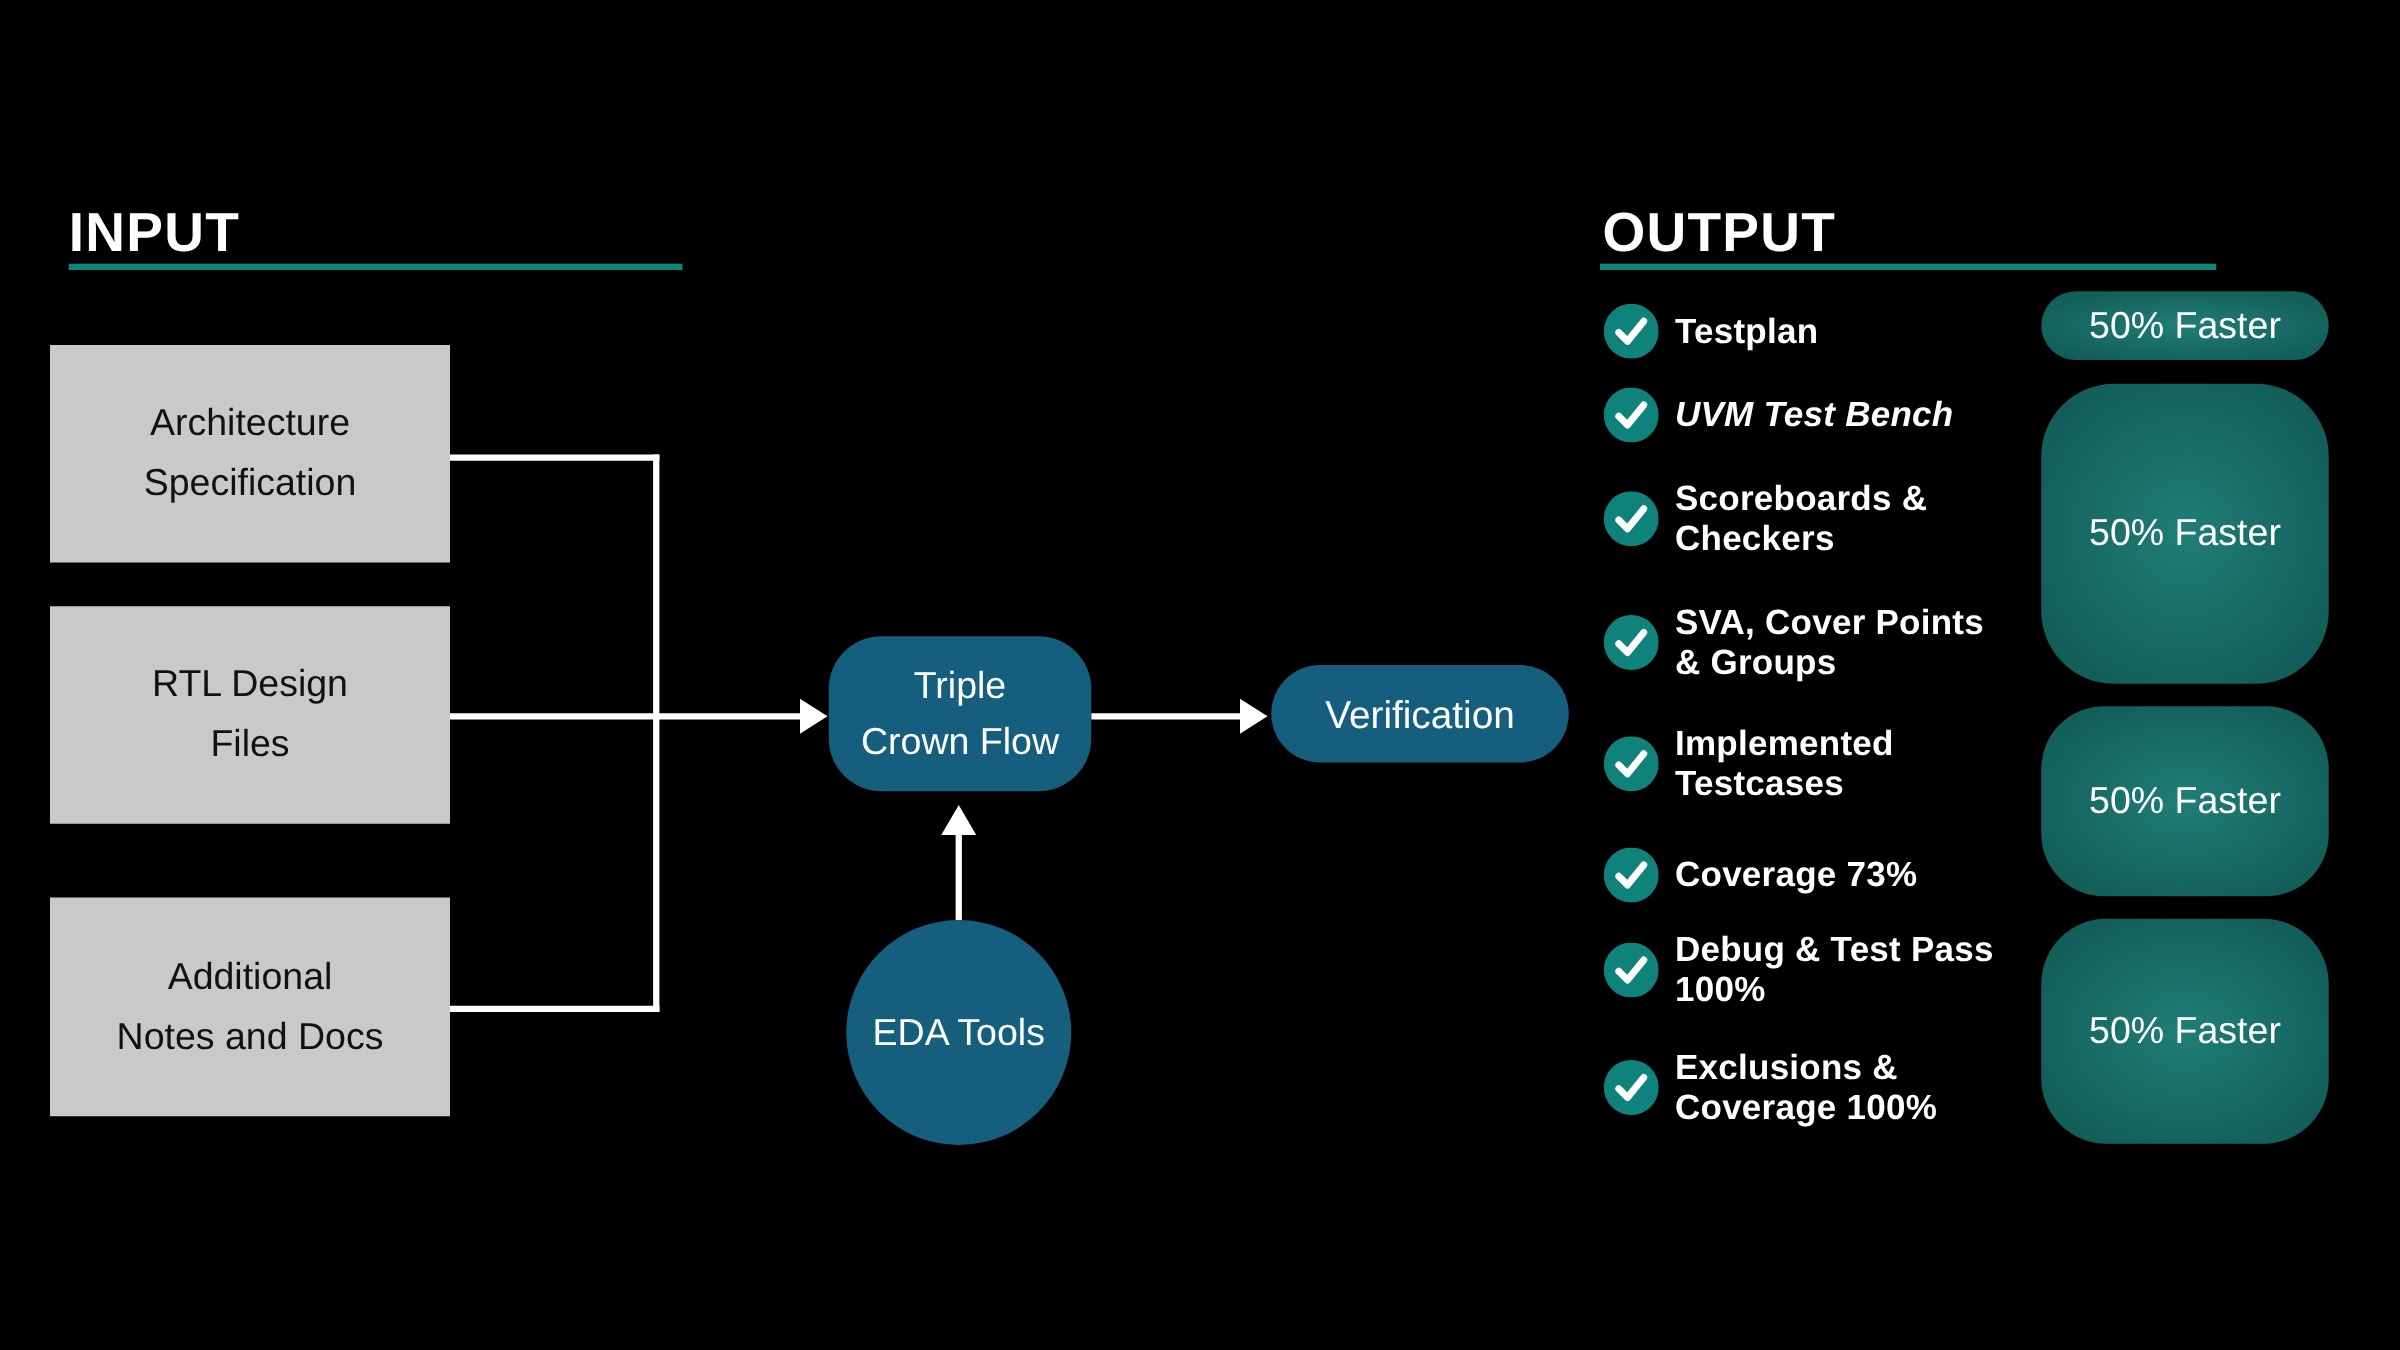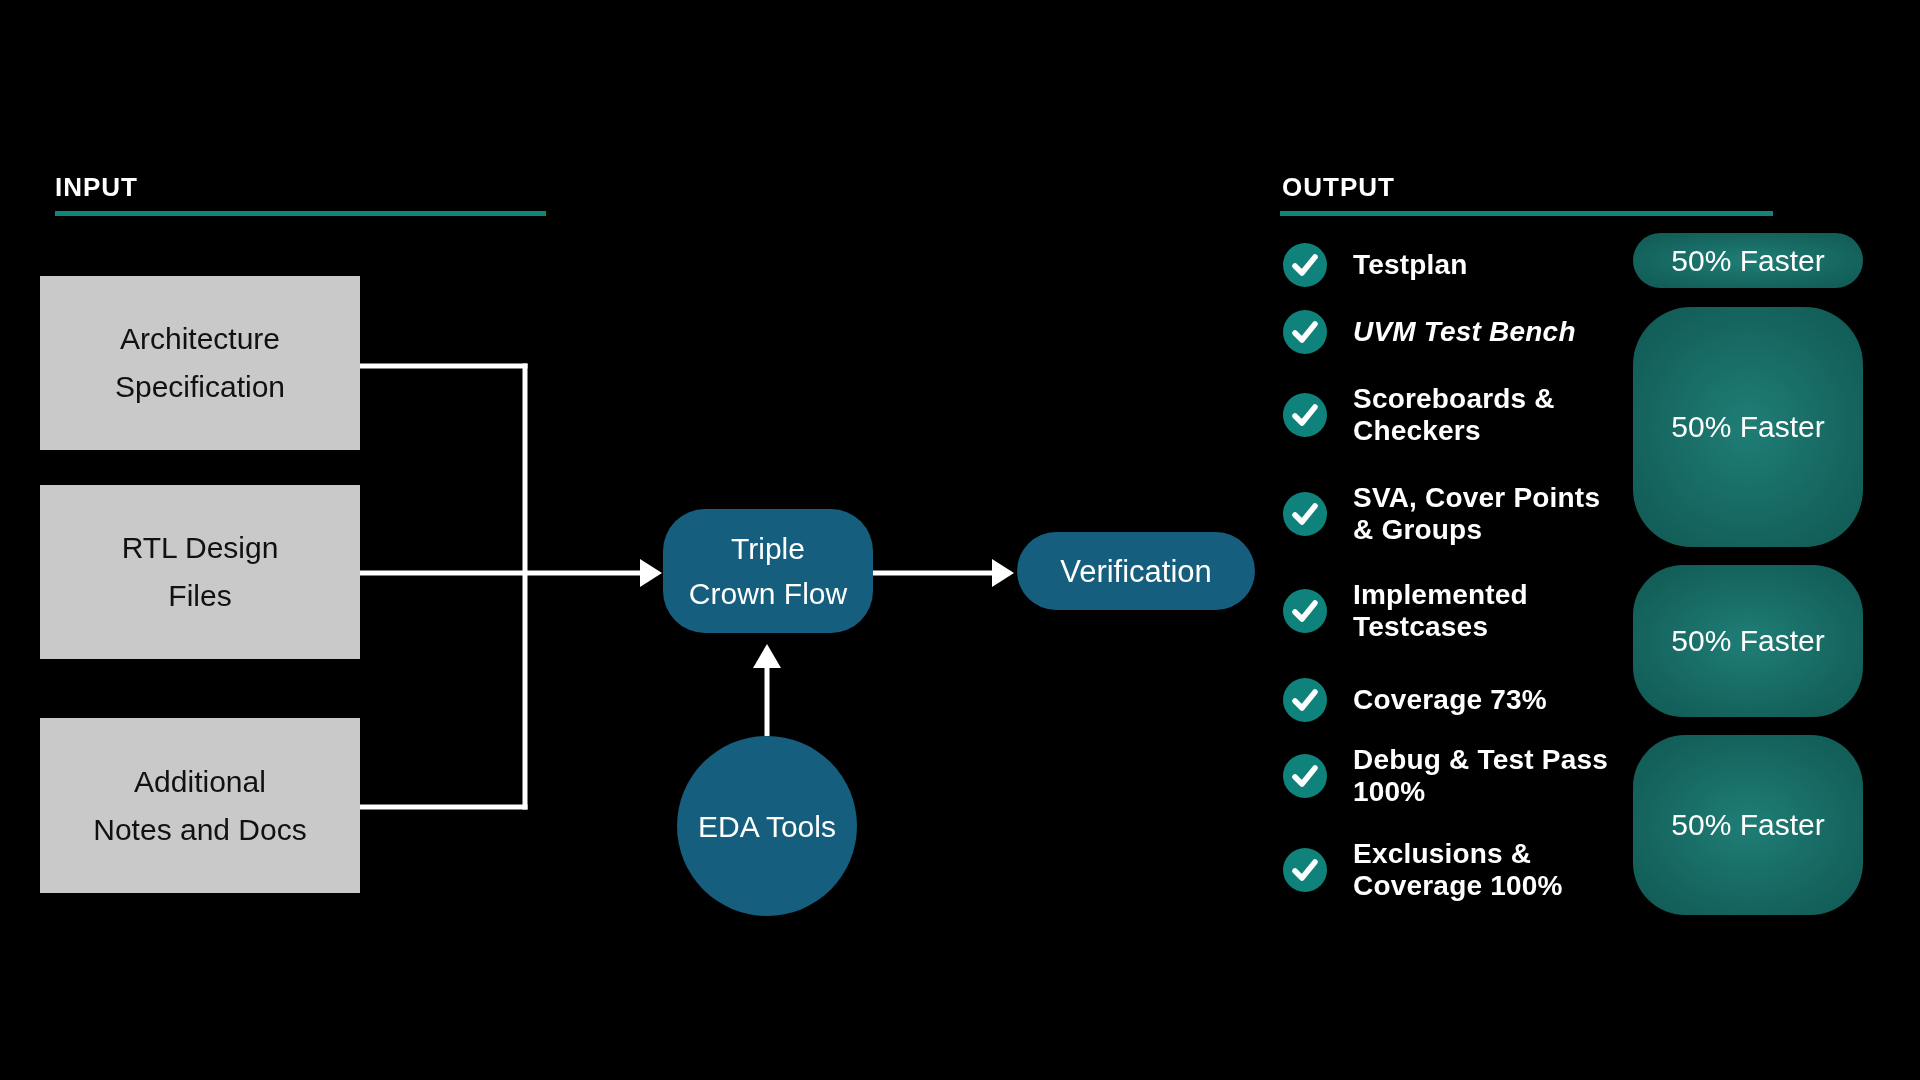--- a/index.html
+++ b/index.html
@@ -14,21 +14,21 @@
     --badge-edge:#0b3e3b;
   }
   *{box-sizing:border-box;margin:0;padding:0;}
   html,body{width:1920px;height:1080px;background:var(--background);overflow:hidden;
     font-family:"Liberation Sans","DejaVu Sans",sans-serif;}
   .stage{position:absolute;inset:0;width:1920px;height:1080px;background:var(--background);}
   .wires{position:absolute;left:0;top:0;width:1920px;height:1080px;}
   .wires line{stroke:var(--white);stroke-width:5;}
   .wires polygon{fill:var(--white);}
 
-  .heading{position:absolute;color:var(--white);font-size:26px;font-weight:bold;
+  .heading{position:absolute;color:var(--white);font-size:44px;font-weight:bold;
     letter-spacing:1px;line-height:42px;}
   .input-heading{left:55px;top:166px;}
   .output-heading{left:1282px;top:166px;}
   .rule{position:absolute;height:5px;background:var(--teal-accent);}
   .input-rule{left:55px;top:211px;width:491px;}
   .output-rule{left:1280px;top:211px;width:493px;}
 
   .gray-box{position:absolute;left:40px;width:320px;background:var(--gray-box);
     display:flex;flex-direction:column;align-items:center;justify-content:center;
     color:var(--text-dark);font-size:30px;line-height:48px;text-align:center;}
@@ -38,21 +38,21 @@
   .gray-box span{display:block;}
 
   .node{position:absolute;background:var(--blue-shape);color:var(--white);
     display:flex;flex-direction:column;align-items:center;justify-content:center;
     text-align:center;font-size:30px;line-height:45px;}
   .tcf{left:663px;top:509px;width:210px;height:124px;border-radius:42px;}
   .verification{left:1017px;top:532px;width:238px;height:78px;border-radius:39px;font-size:31px;}
   .eda{left:677px;top:736px;width:180px;height:180px;border-radius:50%;align-items:center;}
   .node span{display:block;}
 
-  .out-item{position:absolute;left:1283px;display:flex;align-items:center;gap:26px;}
+  .out-item{position:absolute;left:1283px;display:flex;align-items:center;gap:13px;}
   .out-item .check{width:44px;height:44px;flex:0 0 44px;}
   .check circle{fill:var(--teal-icon);}
   .check path{stroke:var(--white);stroke-width:5.5;fill:none;stroke-linecap:round;stroke-linejoin:round;}
   .out-item .txt{color:var(--white);font-size:28px;font-weight:bold;line-height:32px;
     letter-spacing:0.2px;}
   .out-item .txt span{display:block;white-space:nowrap;}
   .it1{top:243px;height:44px;}
   .it2{top:310px;height:44px;font-style:italic;}
   .it3{top:383px;height:64px;}
   .it4{top:482px;height:64px;}

